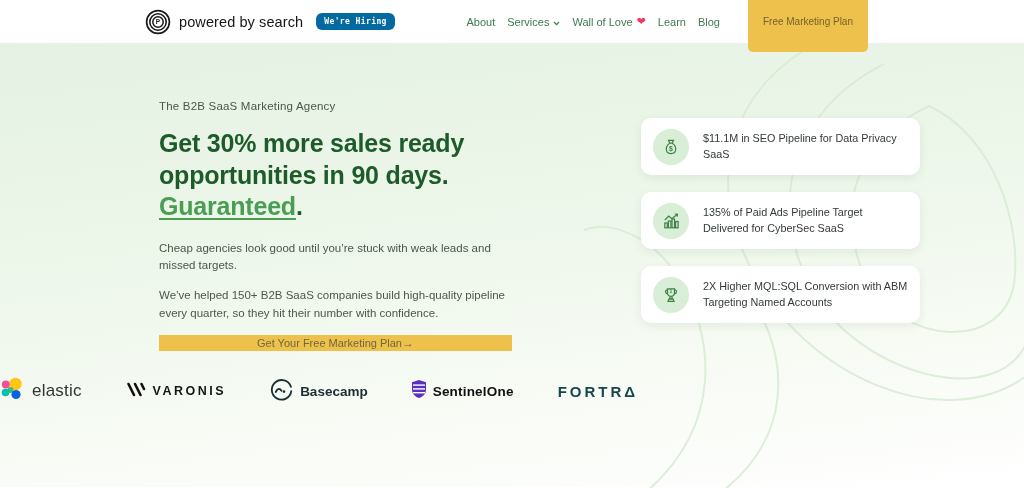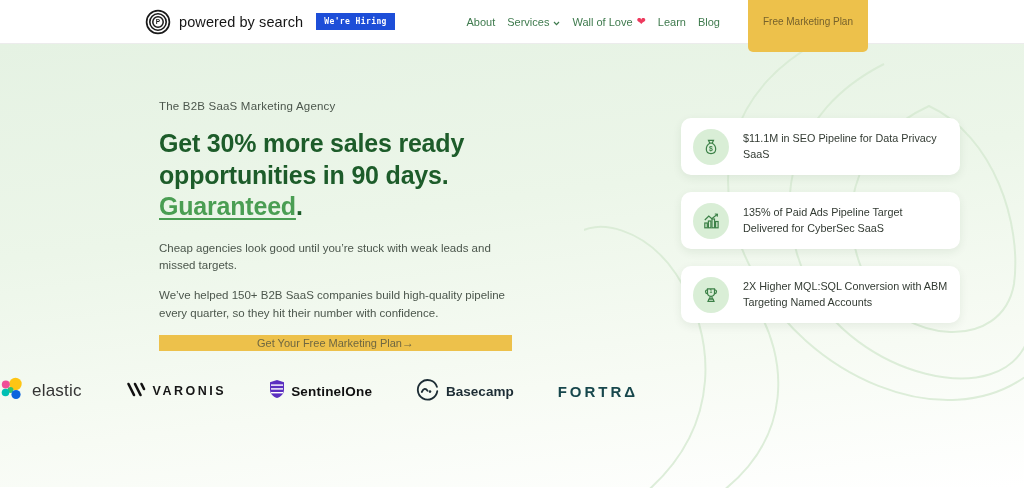--- a/index.html
+++ b/index.html
@@ -13,24 +13,24 @@
   
   .header {
     height:44px; background:#fff; border-bottom:1px solid #ececec;
     display:flex; align-items:center; padding:0 156px 0 145px;
     position:relative; z-index:3;
   }
   .brand { display:flex; align-items:center; gap:8px; cursor:pointer; }
   .logo-icon svg { display:block; }
   .brand-text { font-size:14.5px; font-weight:400; color:#161616; letter-spacing:.1px; white-space:nowrap; }
   .hiring-badge {
-    margin-left:13px; background:#1d4ed8; color:#fff;
+    margin-left:13px; background:#0369a1; color:#fff;
     font-family:"DejaVu Sans Mono","Liberation Mono",monospace;
     font-size:8px; font-weight:700; letter-spacing:.4px;
-    padding:4px 8px; border-radius:0; cursor:pointer; white-space:nowrap;
+    padding:4px 8px; border-radius:6px; cursor:pointer; white-space:nowrap;
   }
   .nav { margin-left:auto; display:flex; align-items:center; gap:12px; }
   .nav-item {
     font-size:11px; color:#3e7a4d; display:flex; align-items:center; gap:4px;
     cursor:pointer; white-space:nowrap;
   }
   .heart { color:#ee3a5e; font-size:11px; line-height:1; }
   .header-cta {
     margin-left:28px; background:#edc14b; border:none; border-radius:5px;
     padding:25px 15px; font-size:10px; color:#77622c; cursor:pointer;
@@ -38,21 +38,21 @@
   }
 
   
   .hero {
     position:relative; height:443px;
     background:linear-gradient(173deg,#e5f2e3 0%,#ecf6e9 38%,#f7fbf4 72%,#ffffff 100%);
   }
   .contour { position:absolute; top:0; right:0; pointer-events:none; z-index:0; }
   .hero-inner {
     position:relative; z-index:1; display:flex; justify-content:space-between;
-    padding:54px 64px 0 159px;
+    padding:54px 104px 0 159px;
   }
   .hero-left { width:353px; }
   .eyebrow { font-size:9.5px; color:#7b997f; margin:0 0 9px; letter-spacing:.2px; }
   .hero h1 {
     margin:0 0 17px; font-size:25px; line-height:1.26; font-weight:700;
     color:#1d5c2a; letter-spacing:-.2px;
   }
   .h1-line { display:block; }
   .guaranteed {
     color:#4a9e53; text-decoration:underline; text-decoration-thickness:2px;
@@ -232,41 +232,41 @@
               <path d="M9 2 L14.5 13"></path>
               <path d="M15.5 2 L18 7"></path>
             </g>
           </svg>
         </span>
         <span class="varonis-text">VARONIS</span>
       </div>
 
       <div class="logo">
         <span>
+          <svg width="23" height="23" viewBox="0 0 24 24" fill="none" stroke="#1d2d35" stroke-width="1.9">
+            <path d="M21.8 9.2 A 10.2 10.2 0 1 0 22.2 13.8" stroke-linecap="round"></path>
+            <path d="M6 14.6 C8 10.4 10.2 10.4 12 13.3" stroke-linecap="round"></path>
+            <circle cx="14.6" cy="14.2" r="1.35" fill="#1d2d35" stroke="none"></circle>
+          </svg>
+        </span>
+        <span class="basecamp-text">Basecamp</span>
+      </div>
+
+      <div class="logo">
+        <span>
           <svg width="14" height="18" viewBox="0 0 14 18">
             <path d="M7 0 L14 2.2 V9.5 C14 13.8 11.2 16.6 7 18 C2.8 16.6 0 13.8 0 9.5 V2.2 Z" fill="#5b2fc0"></path>
             <rect x="1" y="4.4" width="12" height="1.4" fill="#fff"></rect>
             <rect x="1" y="8.2" width="12" height="1.4" fill="#fff"></rect>
             <rect x="1" y="12" width="12" height="1.4" fill="#fff"></rect>
           </svg>
         </span>
         <span class="s1-text">SentinelOne</span>
       </div>
 
       <div class="logo">
-        <span>
-          <svg width="23" height="23" viewBox="0 0 24 24" fill="none" stroke="#1d2d35" stroke-width="1.9">
-            <path d="M21.8 9.2 A 10.2 10.2 0 1 0 22.2 13.8" stroke-linecap="round"></path>
-            <path d="M6 14.6 C8 10.4 10.2 10.4 12 13.3" stroke-linecap="round"></path>
-            <circle cx="14.6" cy="14.2" r="1.35" fill="#1d2d35" stroke="none"></circle>
-          </svg>
-        </span>
-        <span class="basecamp-text">Basecamp</span>
-      </div>
-
-      <div class="logo">
         <span class="fortra-text"><span>FORTR</span><span class="fortra-tri">Δ</span></span>
       </div>
 
     </div>
   </div>
 
 </section>
 
 </body></html>

